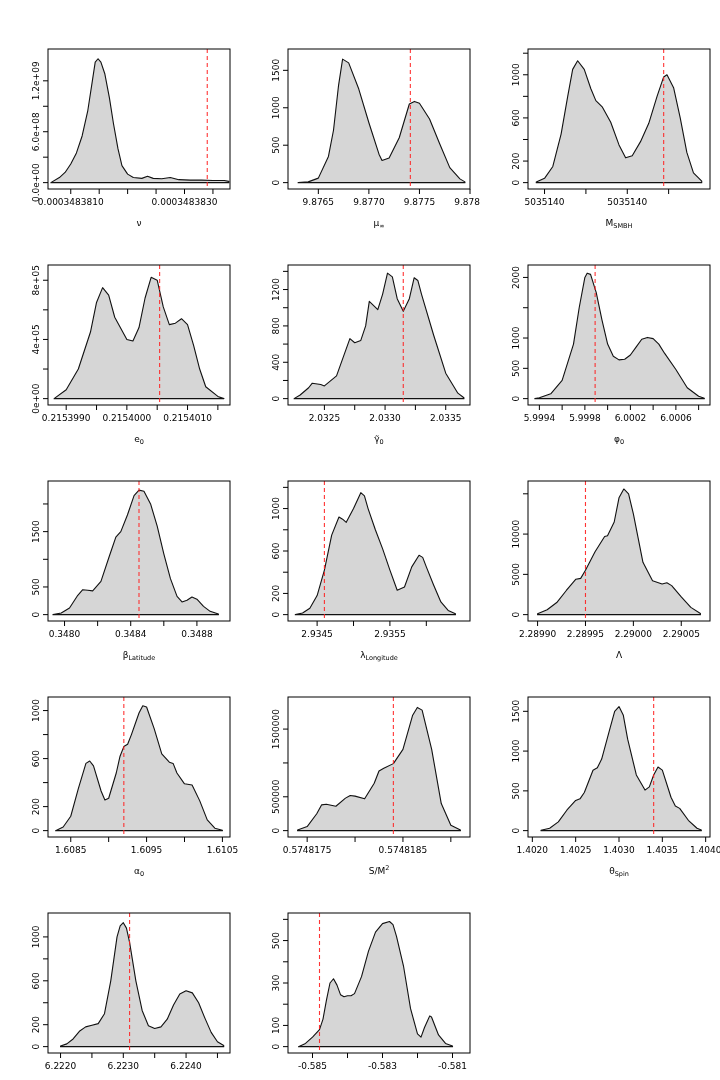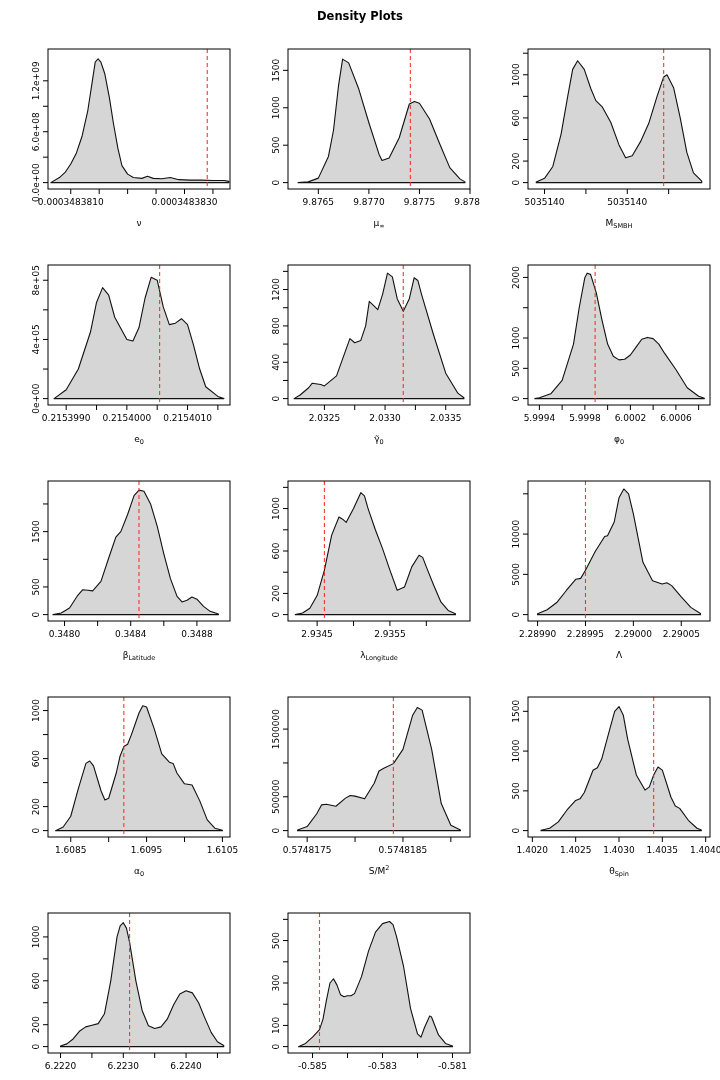--- a/index.html
+++ b/index.html
@@ -337,14 +337,13 @@
           <line x1="43" y1="124.21212121212122" x2="48" y2="124.21212121212122" stroke="#000000" stroke-width="1"></line>
           <line x1="43" y1="103" x2="48" y2="103" stroke="#000000" stroke-width="1"></line>
           <text x="39" y="103" font-size="9" text-anchor="middle" transform="rotate(-90 39 103)">300</text>
           <line x1="43" y1="81.7878787878788" x2="48" y2="81.7878787878788" stroke="#000000" stroke-width="1"></line>
           <line x1="43" y1="60.57575757575758" x2="48" y2="60.57575757575758" stroke="#000000" stroke-width="1"></line>
           <text x="39" y="60.57575757575758" font-size="9" text-anchor="middle" transform="rotate(-90 39 60.57575757575758)">500</text>
           <line x1="43" y1="39.363636363636346" x2="48" y2="39.363636363636346" stroke="#000000" stroke-width="1"></line>
           <text x="139" y="210" font-size="9" text-anchor="middle"><tspan>logD</tspan><tspan font-size="6.5" dy="2">L</tspan></text>
         </svg></div>
     </div>
-  <div class="title">Density Plots</div>
 </div>
 
 </body></html>

